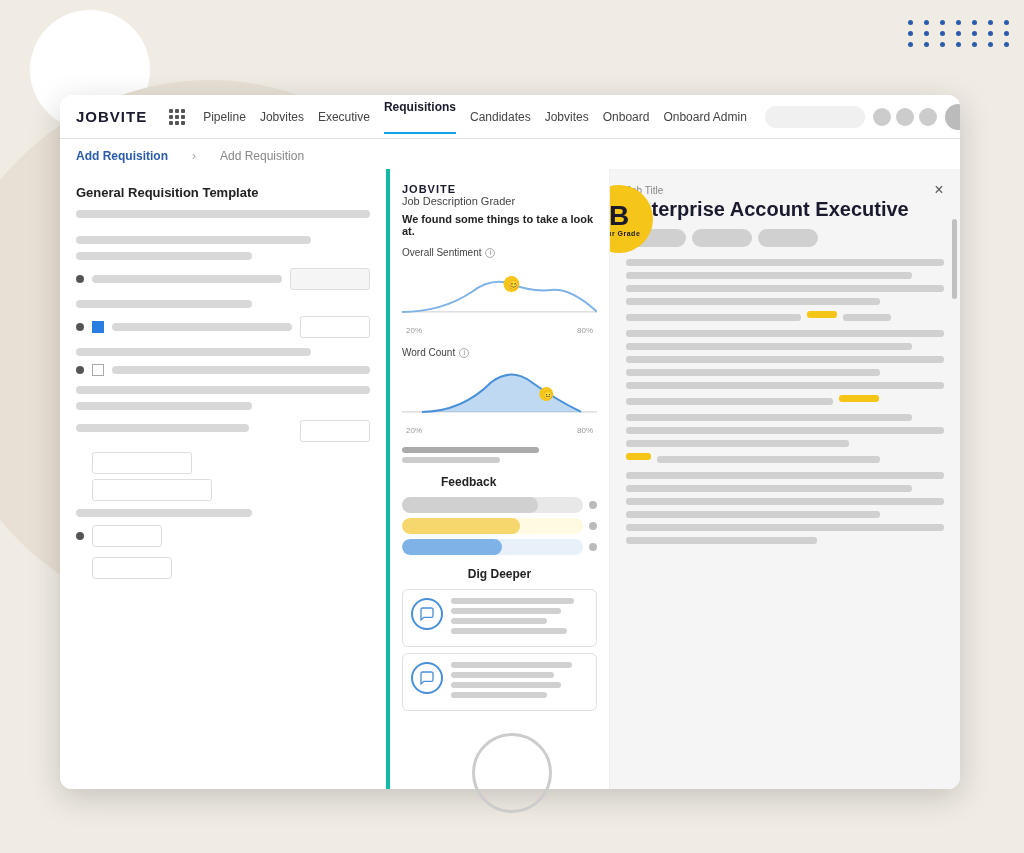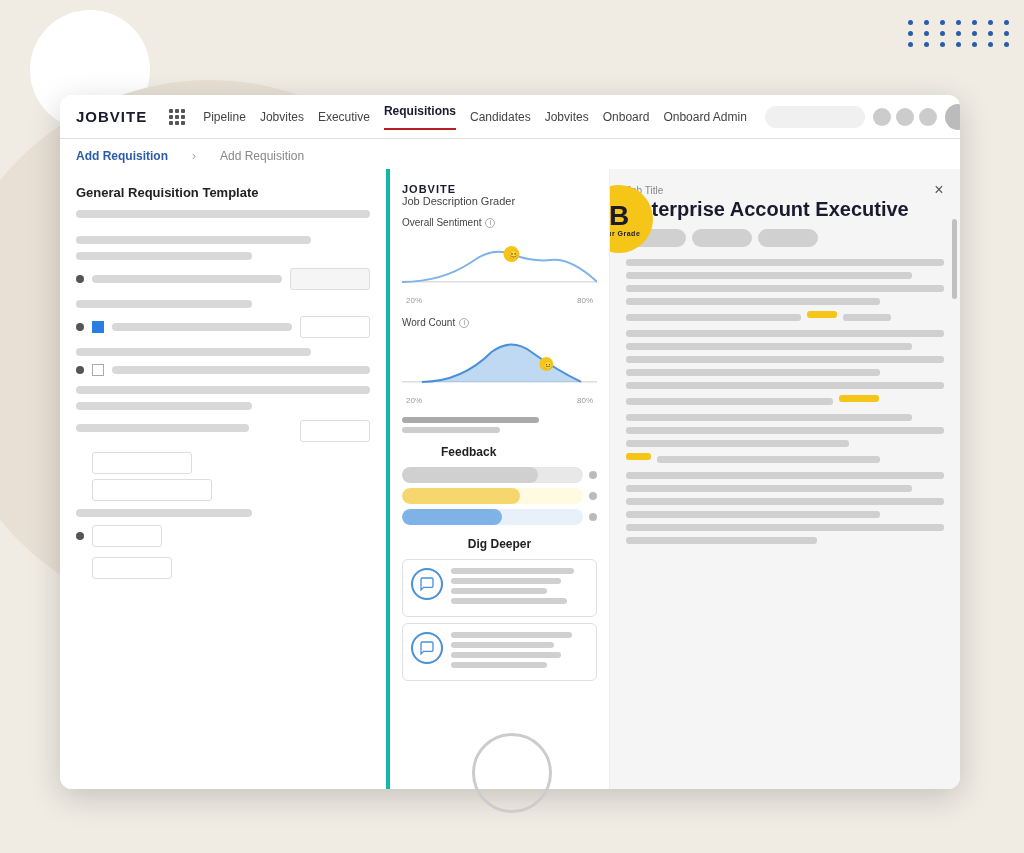--- a/index.html
+++ b/index.html
@@ -104,22 +104,22 @@
     }
     .nav-link {
       font-size: 12px;
       color: #444;
       cursor: pointer;
       white-space: nowrap;
     }
     .nav-link.active {
       color: #1a1a2e;
       font-weight: 600;
-      border-bottom: 2px solid #b91c1c;
-      padding-bottom: 10px;
+      border-bottom: 2px solid #0ea5e9;
+      padding-bottom: 18px;
     }
     .nav-right {
       margin-left: auto;
       display: flex;
       align-items: center;
       gap: 8px;
     }
     .nav-search-bar {
       background: #f0f0f0;
       border: none;
@@ -593,20 +593,21 @@
       </div>
       <div style="margin-left:16px;">
         <div class="form-input-bar" style="width:80px; margin-bottom:5px;"></div>
       </div>
     </div>
 
     <div class="middle-panel">
       <div class="grader-header">
         <div class="grader-brand">JOBVITE</div>
         <div class="grader-subtitle">Job Description Grader</div>
+        <div class="grader-headline">We found some things to take a look at.</div>
       </div>
 
       <div class="chart-section">
         <div class="chart-label">
           <span>Overall Sentiment</span>
           <span class="chart-info">i</span>
         </div>
         <div class="chart-container">
           <svg width="100%" height="55" viewBox="0 0 196 55">
 

